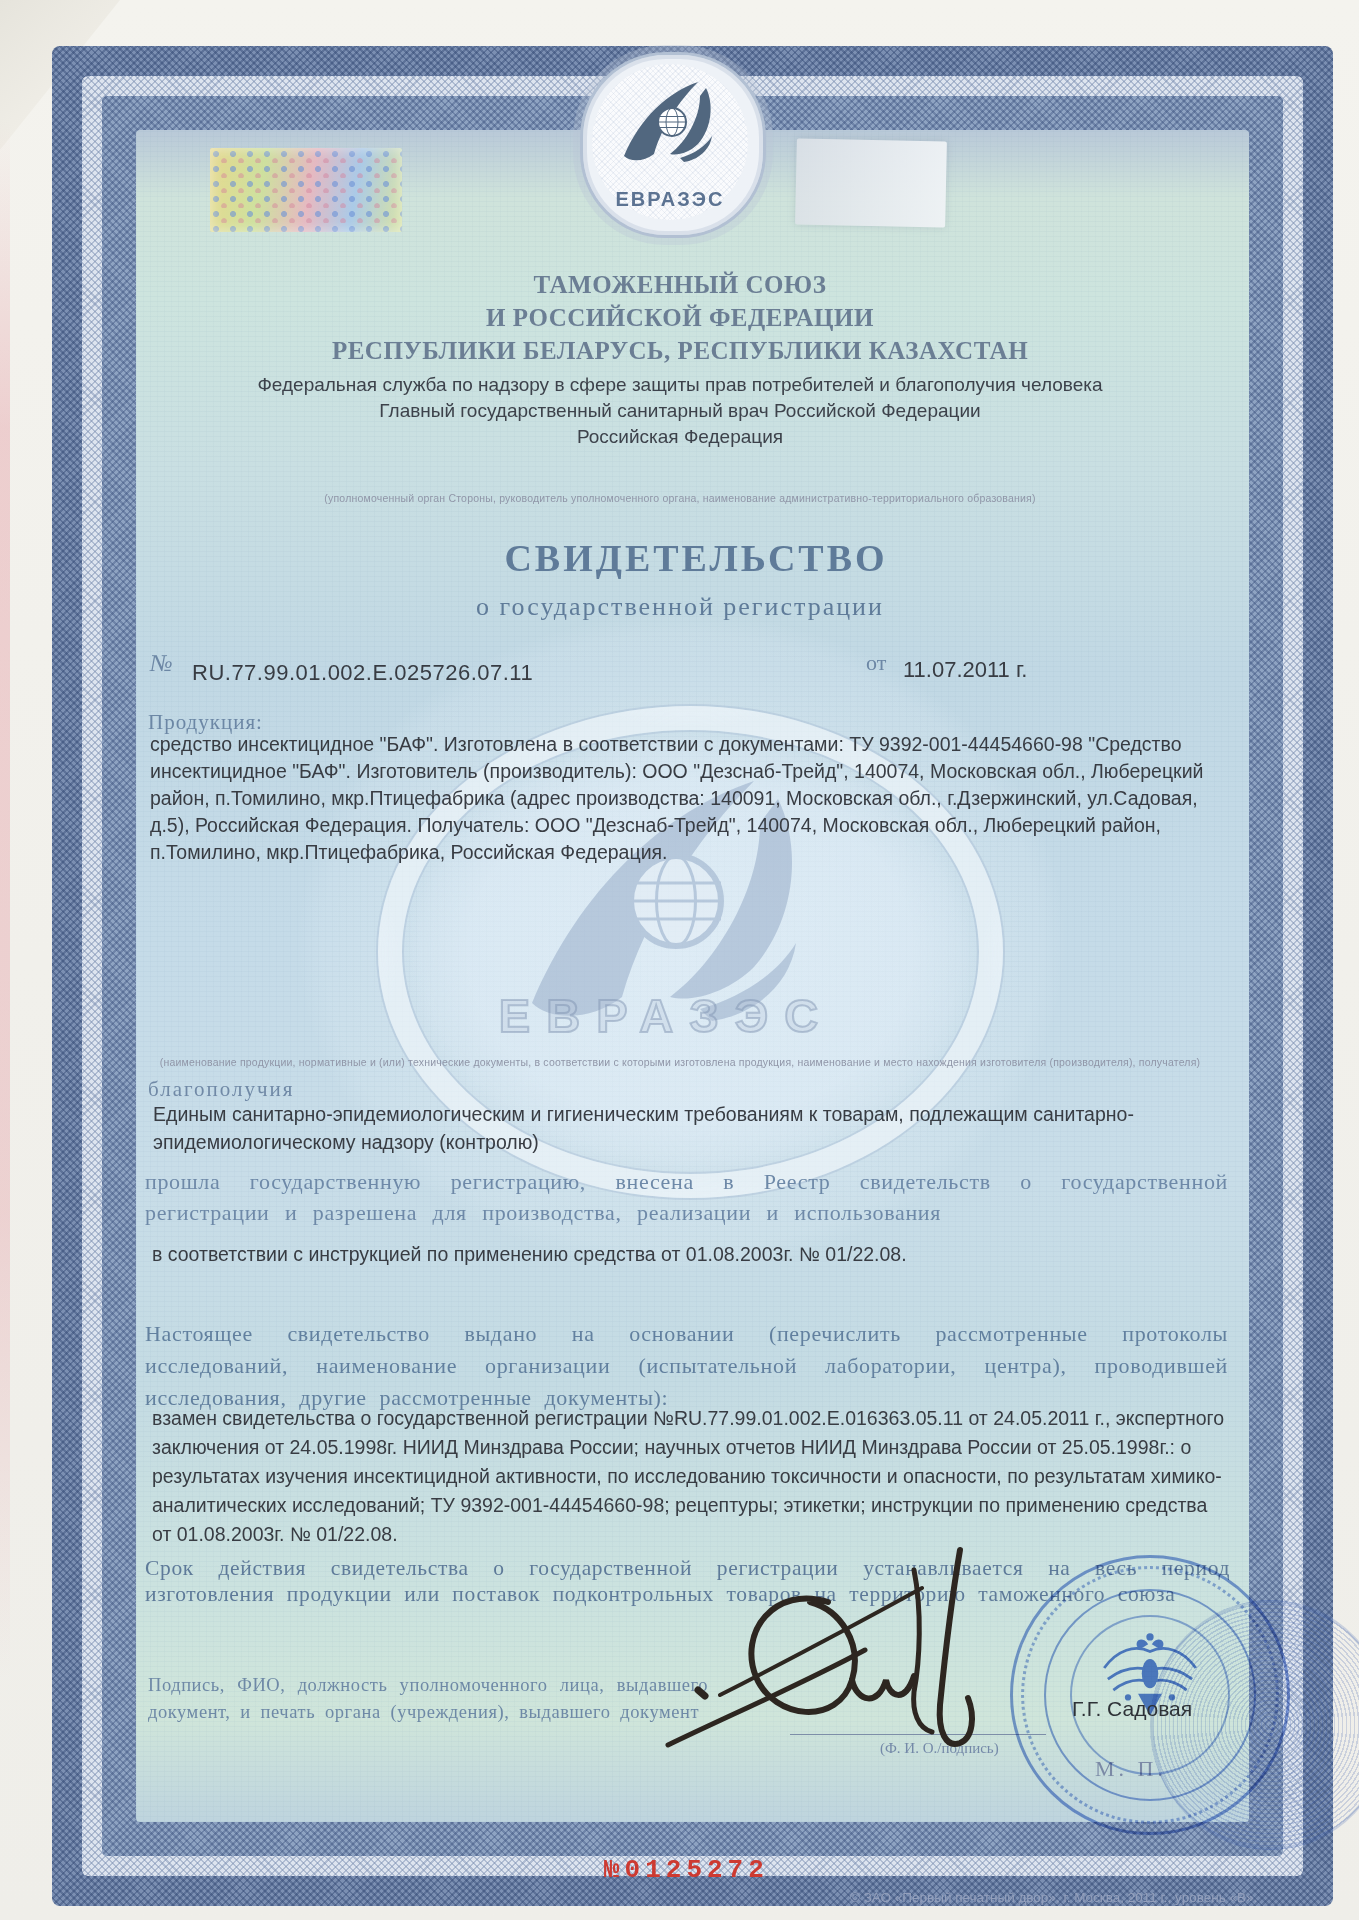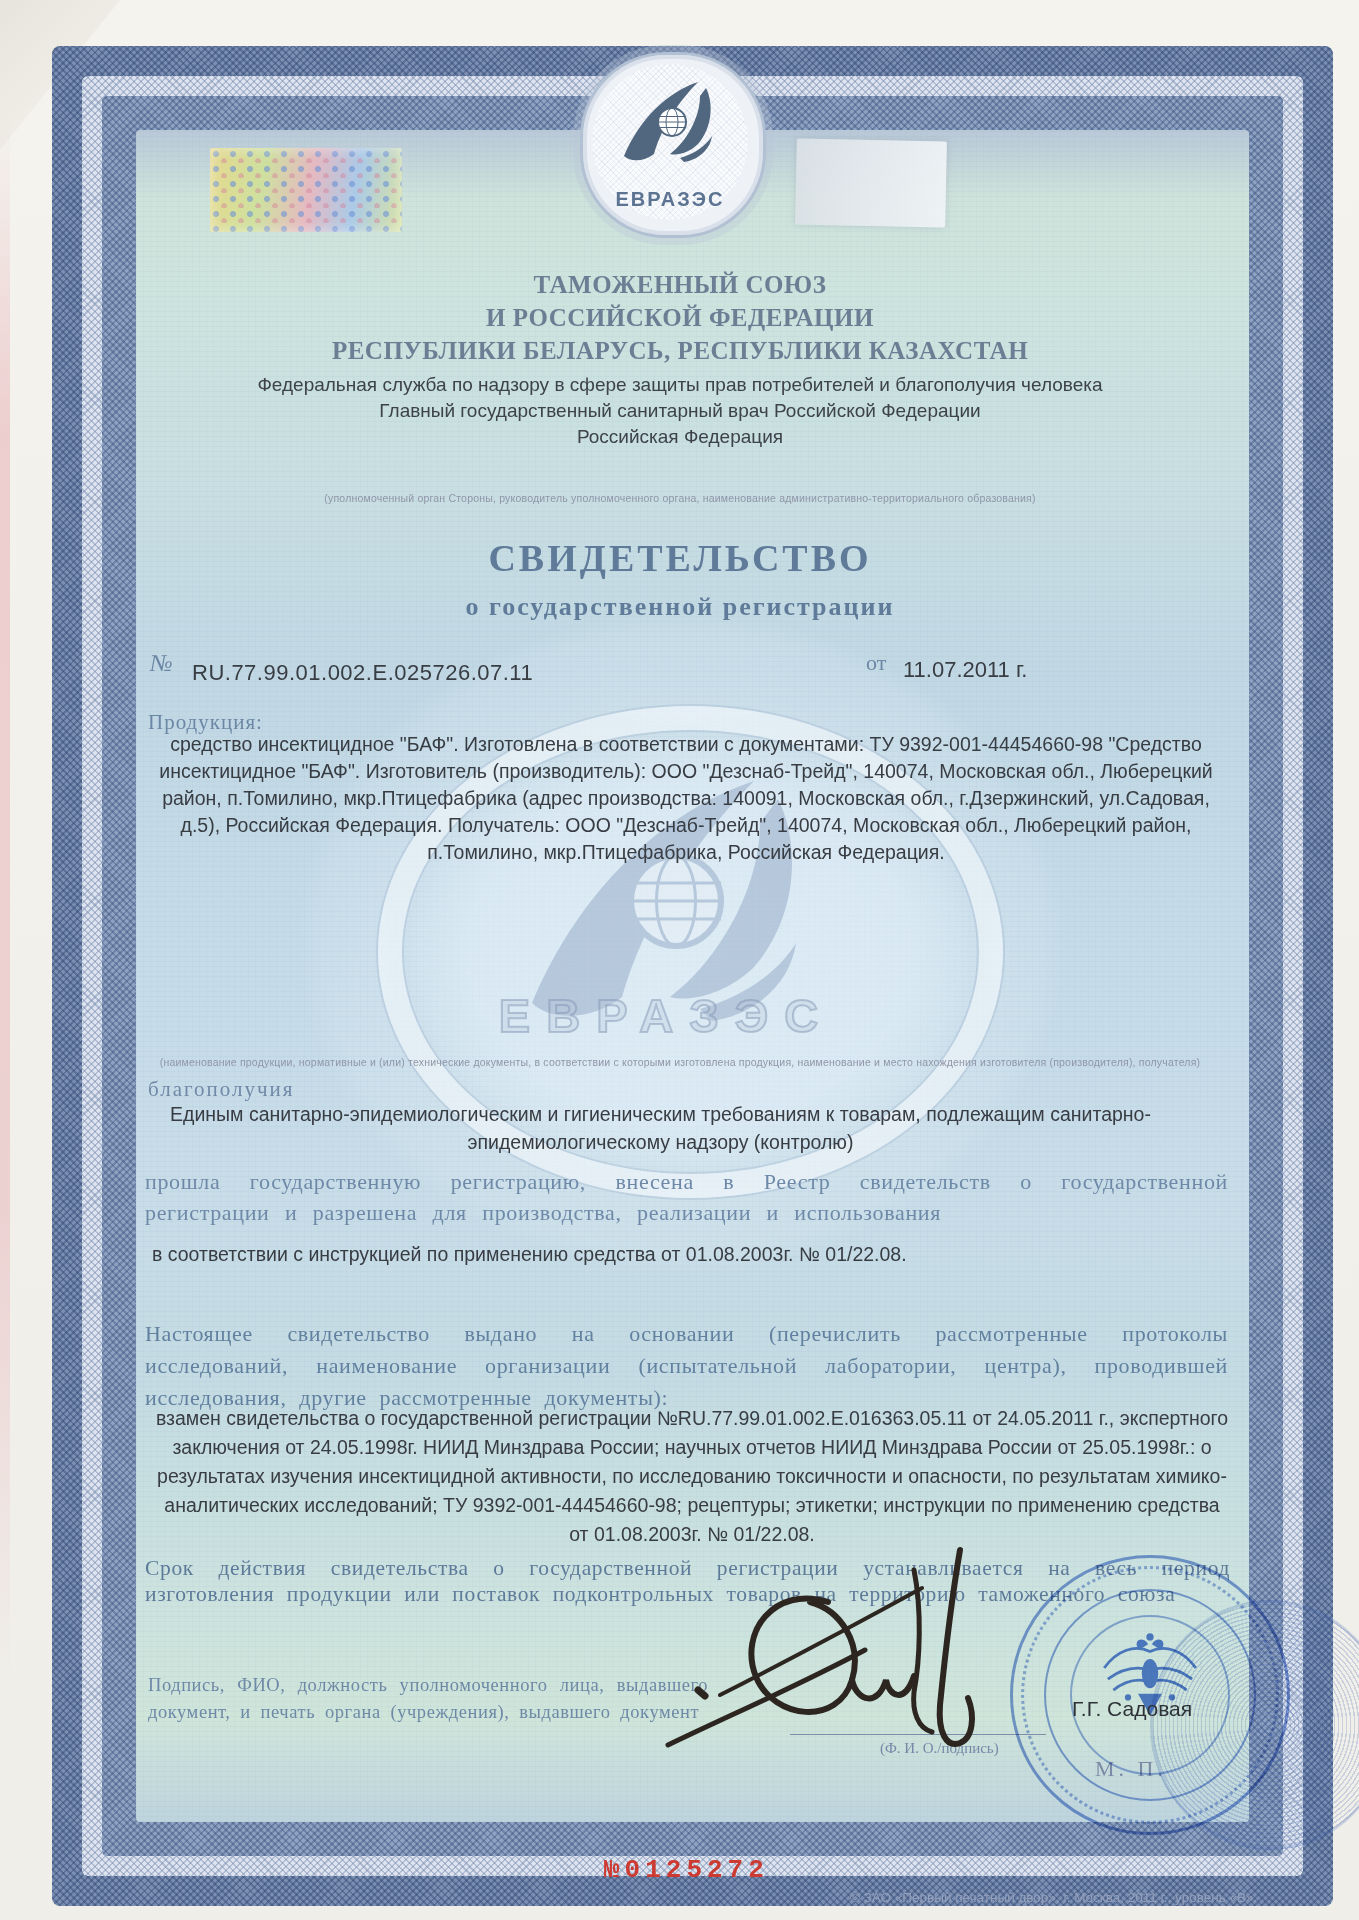--- a/index.html
+++ b/index.html
@@ -52,24 +52,24 @@
          box-shadow:inset 0 0 14px rgba(255,255,255,.55);}
   .scan-patch{position:absolute;left:796px;top:140px;width:150px;height:86px;z-index:5;border-radius:2px;
          background:linear-gradient(90deg,rgba(221,226,232,.85),rgba(240,243,246,.92));
          transform:rotate(1.2deg);box-shadow:0 0 7px rgba(120,132,152,.25);}
   
   .ctr{position:absolute;left:130px;width:1100px;text-align:center;}
   .union-line{font-family:"Liberation Serif",serif;font-weight:bold;font-size:25px;line-height:33px;
          color:#6b7e94;letter-spacing:.5px;}
   .agency-line{font-size:19px;line-height:26px;color:#3d424b;}
   .tiny-caption{font-size:10.5px;color:#9096a8;letter-spacing:.2px;}
-  .cert-title{font-family:"Liberation Serif",serif;font-weight:bold;font-size:38px;letter-spacing:3px;color:#5f7b99;}
-  .cert-sub{font-family:"Liberation Serif",serif;font-weight:bold;font-size:26px;letter-spacing:2px;color:#5f7b99;}
+  .cert-title{font-family:"Liberation Serif",serif;font-weight:bold;font-size:38px;letter-spacing:3px;color:#5f7b99;padding-left:16px;}
+  .cert-sub{font-family:"Liberation Serif",serif;font-weight:normal;font-size:26px;letter-spacing:2px;color:#5f7b99;}
   .blue-serif{font-family:"Liberation Serif",serif;color:#6c87a5;}
-  .dark-sans{color:#383c43;text-align:center;}
+  .dark-sans{color:#383c43;}
   .serif-par{font-family:"Liberation Serif",serif;color:#6e89a8;text-align:justify;text-align-last:left;
          word-spacing:.42em;letter-spacing:.03em;}
   .abs{position:absolute;}
   
   .wm-ring{position:absolute;left:378px;top:706px;width:577px;height:444px;border-radius:50%;z-index:1;
          border:24px solid rgba(243,248,252,.6);
          box-shadow:0 0 0 2px rgba(165,185,210,.4), inset 0 0 0 2px rgba(165,185,210,.4);
          background:radial-gradient(ellipse,rgba(226,238,248,.5) 55%,rgba(226,238,248,.22) 66%,transparent 70%);}
   .wm-swoosh{position:absolute;left:480px;top:745px;z-index:1;opacity:.45;}
   .wm-label{position:absolute;left:378px;top:988px;width:577px;text-align:center;z-index:1;

